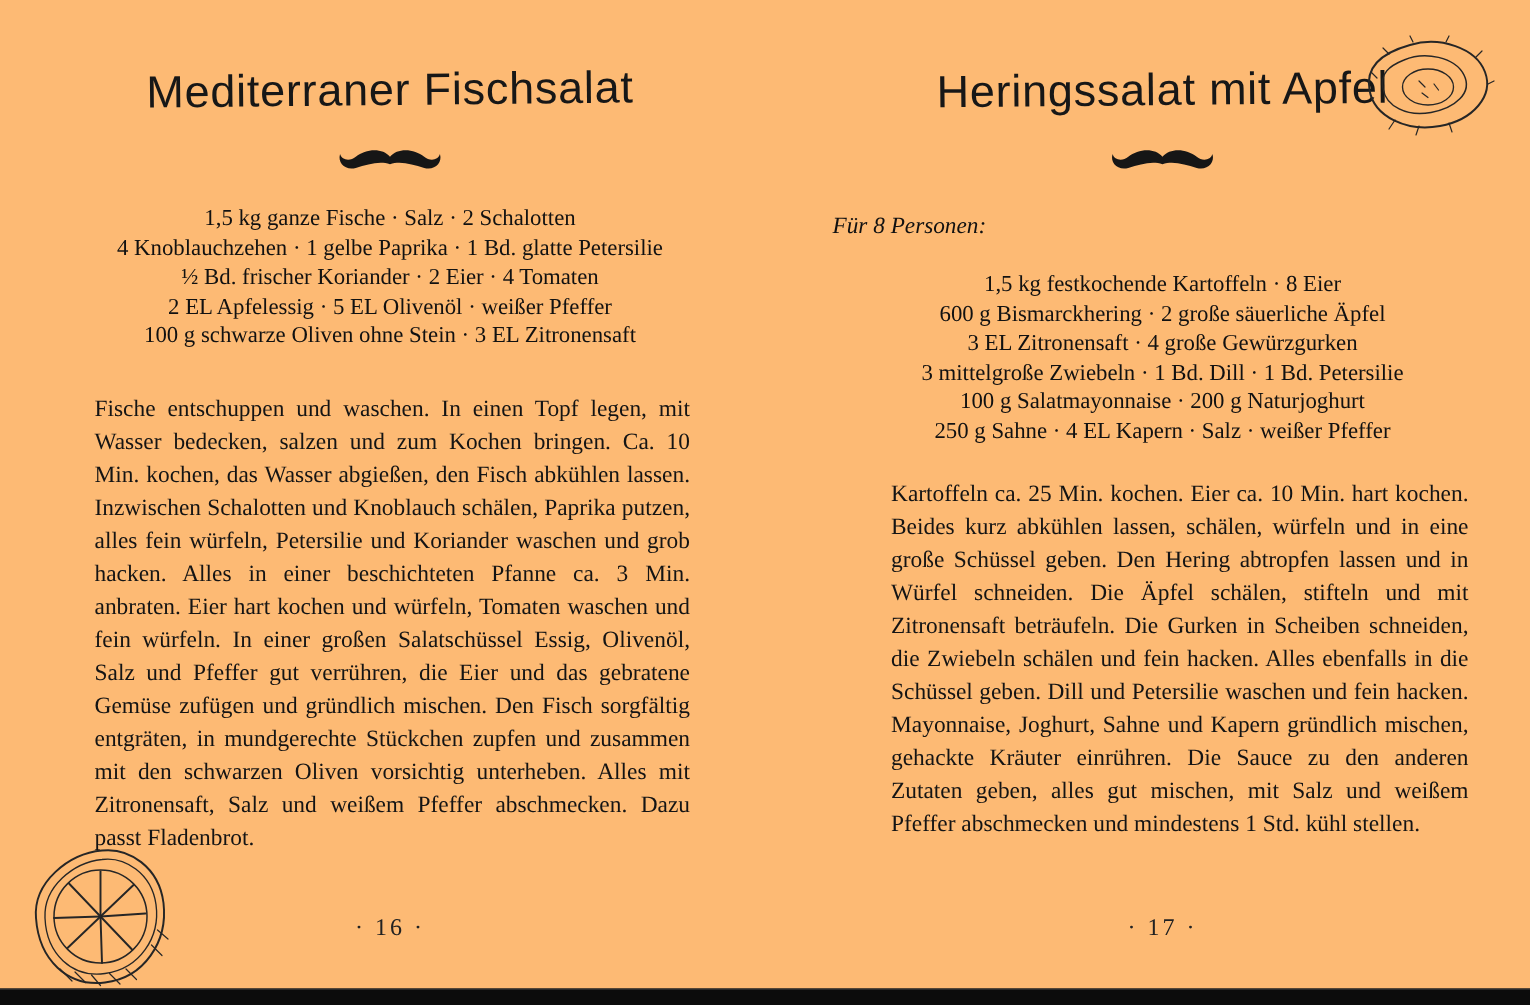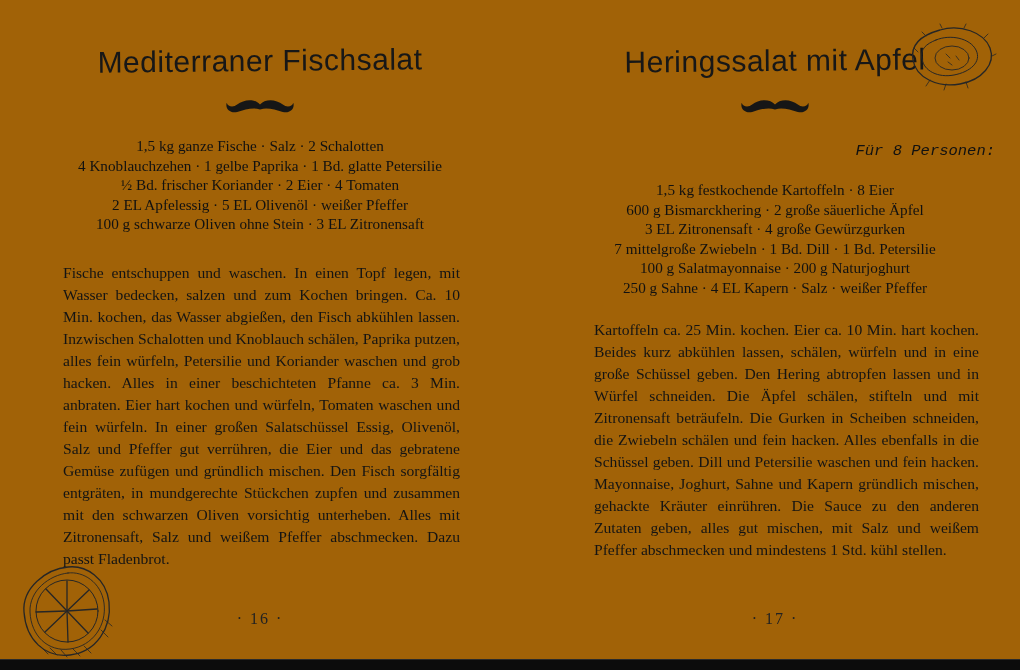--- a/index.html
+++ b/index.html
@@ -7,21 +7,21 @@
   body {
     background: #ffffff;
     font-family: "Liberation Serif", serif;
     color: #1c1c1c;
     position: relative;
     overflow: hidden;
   }
   .spread {
     position: absolute;
     inset: 0;
-    background: #a16207;
+    background: #fdba74;
   }
   .page {
     position: absolute;
     top: 0;
     width: 440px;
     height: 650px;
   }
   .page.left  { left: 40px; }
   .page.right { left: 555px; }
   .recipe-title {
@@ -35,26 +35,25 @@
     transform: rotate(-0.6deg);
   }
   .mustache {
     display: flex;
     justify-content: center;
     margin-top: 18px;
     height: 24px;
   }
   .mustache svg { width: 74px; height: 22px; }
   .serves {
-    text-align: right;
+    text-align: left;
     font-style: italic;
     font-size: 15.5px;
     margin-top: 22px;
     color: #111;
-    font-family: Liberation Mono, monospace;
   }
   .ingredients {
     text-align: center;
     font-size: 15.2px;
     line-height: 19.6px;
     margin-top: 18px;
     color: #111;
   }
   .page.left .ingredients { margin-top: 16px; }
   .page.right .ingredients { margin-top: 20px; }
@@ -127,21 +126,21 @@
         <path d="M60,11 C52,1 34,2 23,11 C17,16 8,15 6,8 C3,18 12,26 23,23 C36,19 49,15 60,19 C71,15 84,19 97,23 C108,26 117,18 114,8 C112,15 103,16 97,11 C86,2 68,1 60,11 Z" fill="#161616"></path>
       </svg>
     </div>
 
     <div class="serves">Für 8 Personen:</div>
 
     <div class="ingredients">
       <div>1,5 kg festkochende Kartoffeln · 8 Eier</div>
       <div>600 g Bismarckhering · 2 große säuerliche Äpfel</div>
       <div>3 EL Zitronensaft · 4 große Gewürzgurken</div>
-      <div>7 mittelgroße Zwiebeln · 1 Bd. Dill · 1 Bd. Petersilie</div>
+      <div>3 mittelgroße Zwiebeln · 1 Bd. Dill · 1 Bd. Petersilie</div>
       <div>100 g Salatmayonnaise · 200 g Naturjoghurt</div>
       <div>250 g Sahne · 4 EL Kapern · Salz · weißer Pfeffer</div>
     </div>
 
     <p class="body-text">Kartoffeln ca. 25 Min. kochen. Eier ca. 10 Min. hart kochen. Beides kurz abkühlen lassen, schälen, würfeln und in eine große Schüssel geben. Den Hering abtropfen lassen und in Würfel schneiden. Die Äpfel schälen, stifteln und mit Zitronensaft beträufeln. Die Gurken in Scheiben schneiden, die Zwiebeln schälen und fein hacken. Alles ebenfalls in die Schüssel geben. Dill und Petersilie waschen und fein hacken. Mayonnaise, Joghurt, Sahne und Kapern gründlich mischen, gehackte Kräuter einrühren. Die Sauce zu den anderen Zutaten geben, alles gut mischen, mit Salz und weißem Pfeffer abschmecken und mindestens 1 Std. kühl stellen.</p>
 
     <div class="page-number">· 17 ·</div>
   </div>
 
   <div class="illus lemon-wrap">

